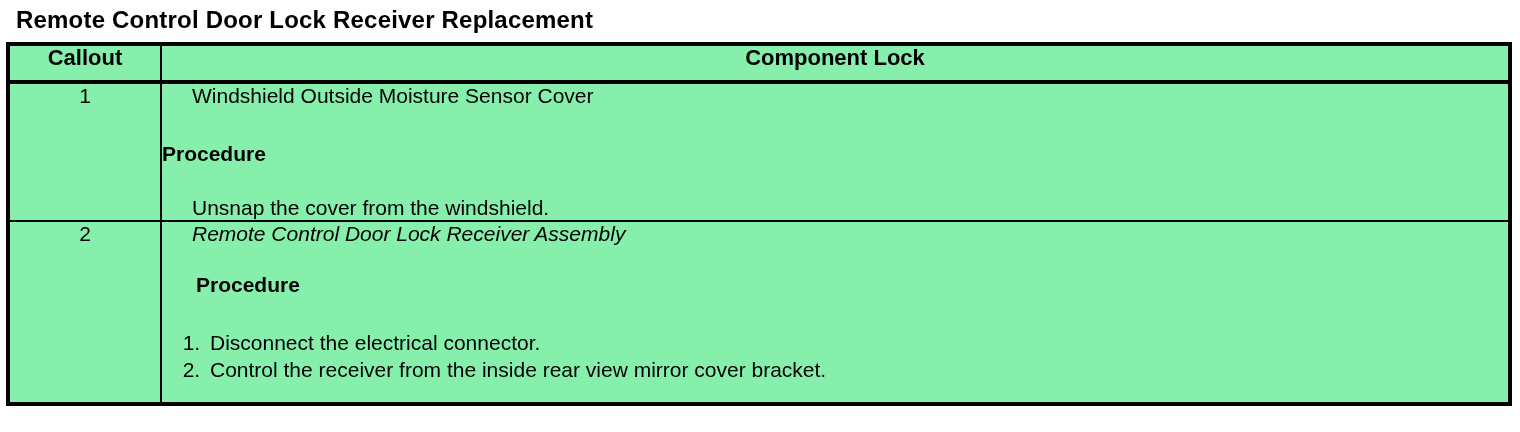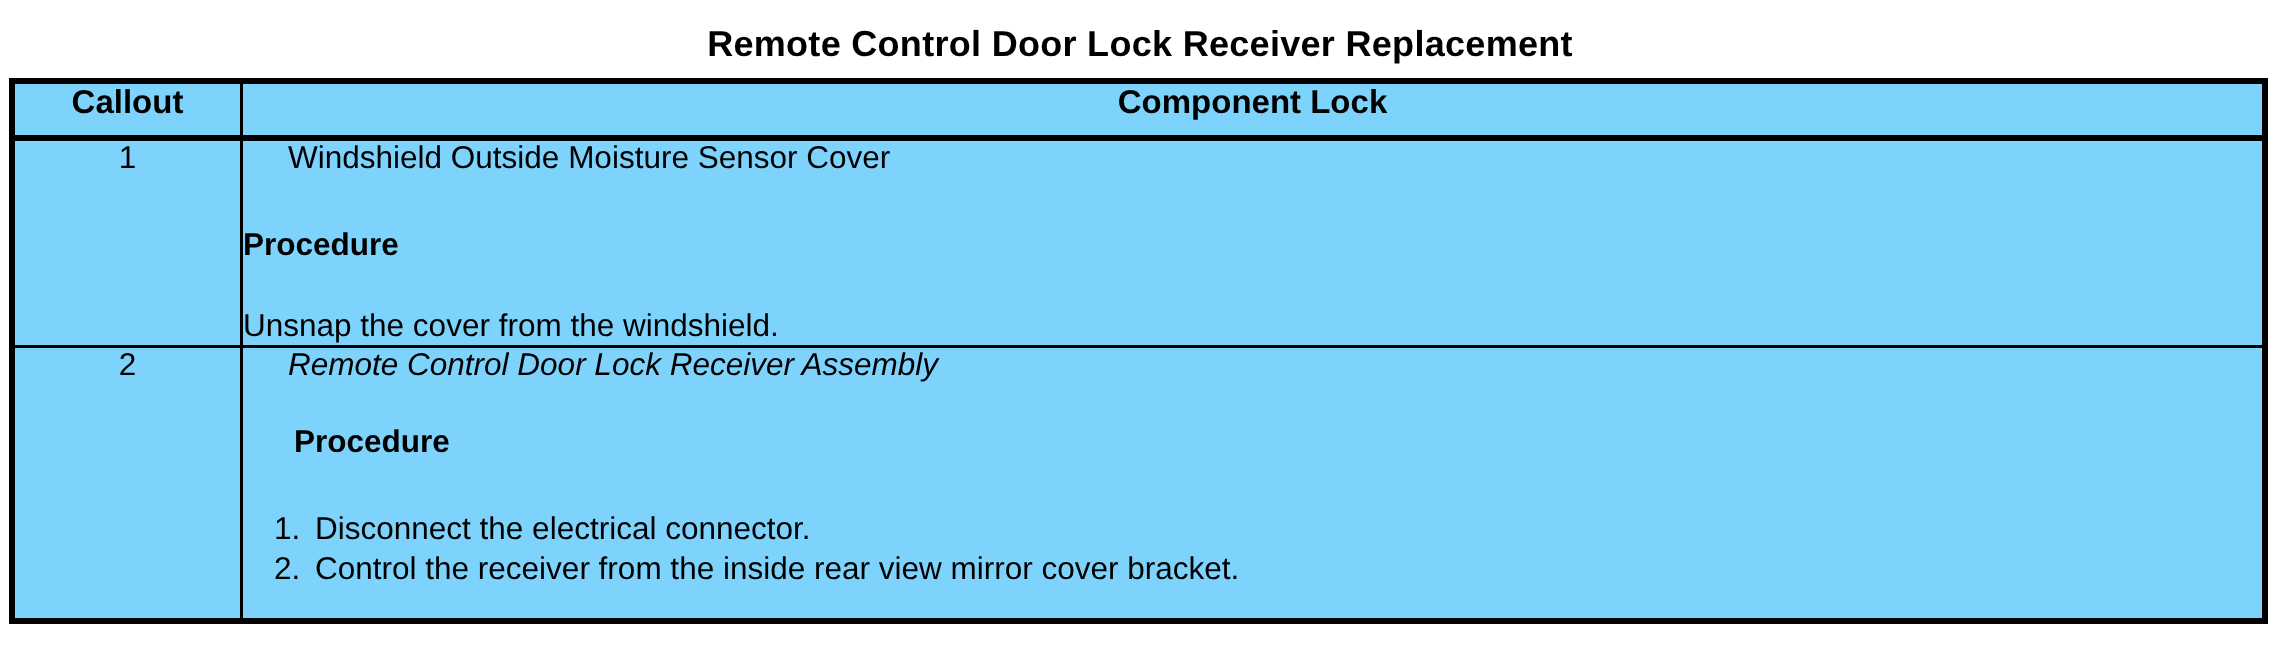--- a/index.html
+++ b/index.html
@@ -7,34 +7,34 @@
     margin: 0;
     padding: 0;
     background: #ffffff;
     width: 1520px;
     height: 432px;
     overflow: hidden;
     font-family: "Liberation Sans", sans-serif;
     color: #000000;
   }
   .page-title {
-    text-align: center;
+    text-align: left;
     font-size: 24px;
     font-weight: bold;
-    padding-top: 16px;
-    margin: 0 0 9px 0;
+    padding-top: 6px;
+    margin: 0 0 9px 16px;
     line-height: 27px;
     letter-spacing: 0.2px;
   }
   table.component-table {
     border-collapse: collapse;
     table-layout: fixed;
     width: 1506px;
     margin-left: 6px;
-    background: #7dd3fc;
+    background: #86efac;
   }
   table.component-table th,
   table.component-table td {
     vertical-align: top;
     padding: 0;
   }
   table.component-table {
     border: 4px solid #000000;
   }
   .callout-col { width: 153px; }
@@ -67,21 +67,21 @@
   }
   .component-name { margin: 0; padding-left: 30px; }
   .row-1 .component-name { margin-bottom: 34px; }
   .row-2 .component-name { margin-bottom: 27px; font-style: italic; }
   .procedure-heading {
     font-weight: bold;
     margin: 0;
   }
   .row-1 .procedure-heading { margin-bottom: 30px; }
   .row-2 .procedure-heading { margin-left: 34px; margin-bottom: 32px; }
-  .procedure-step { margin: 0; }
+  .procedure-step { margin: 0; padding-left: 30px; }
   .row-2 .content-cell { padding-bottom: 19px; }
   ol.steps-list {
     margin: 0;
     padding-left: 44px;
   }
   ol.steps-list li {
     line-height: 27px;
     padding-left: 4px;
   }
 </style>

